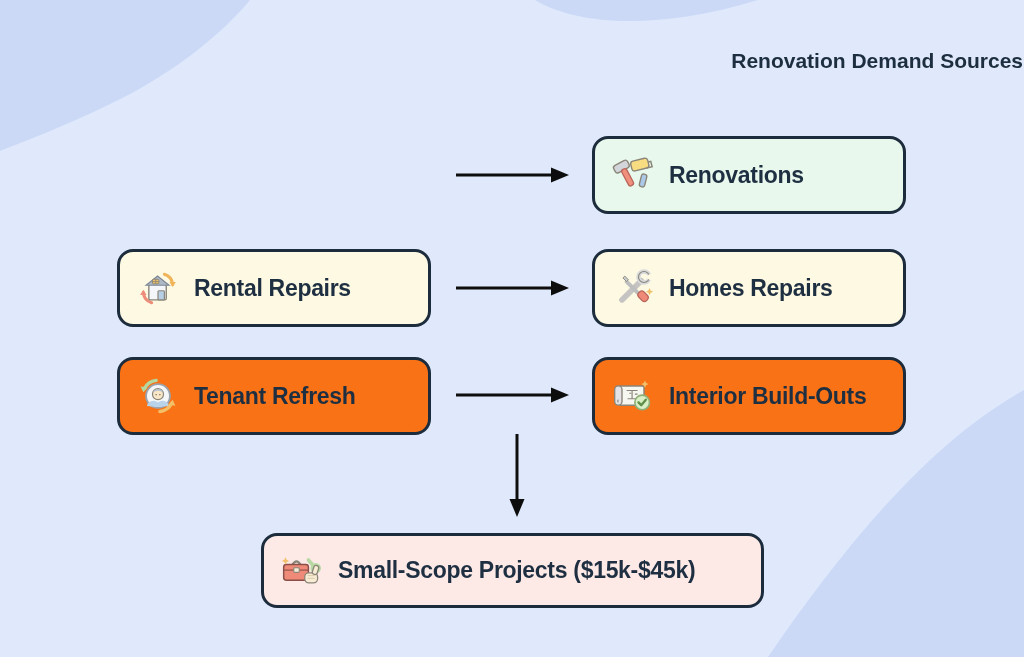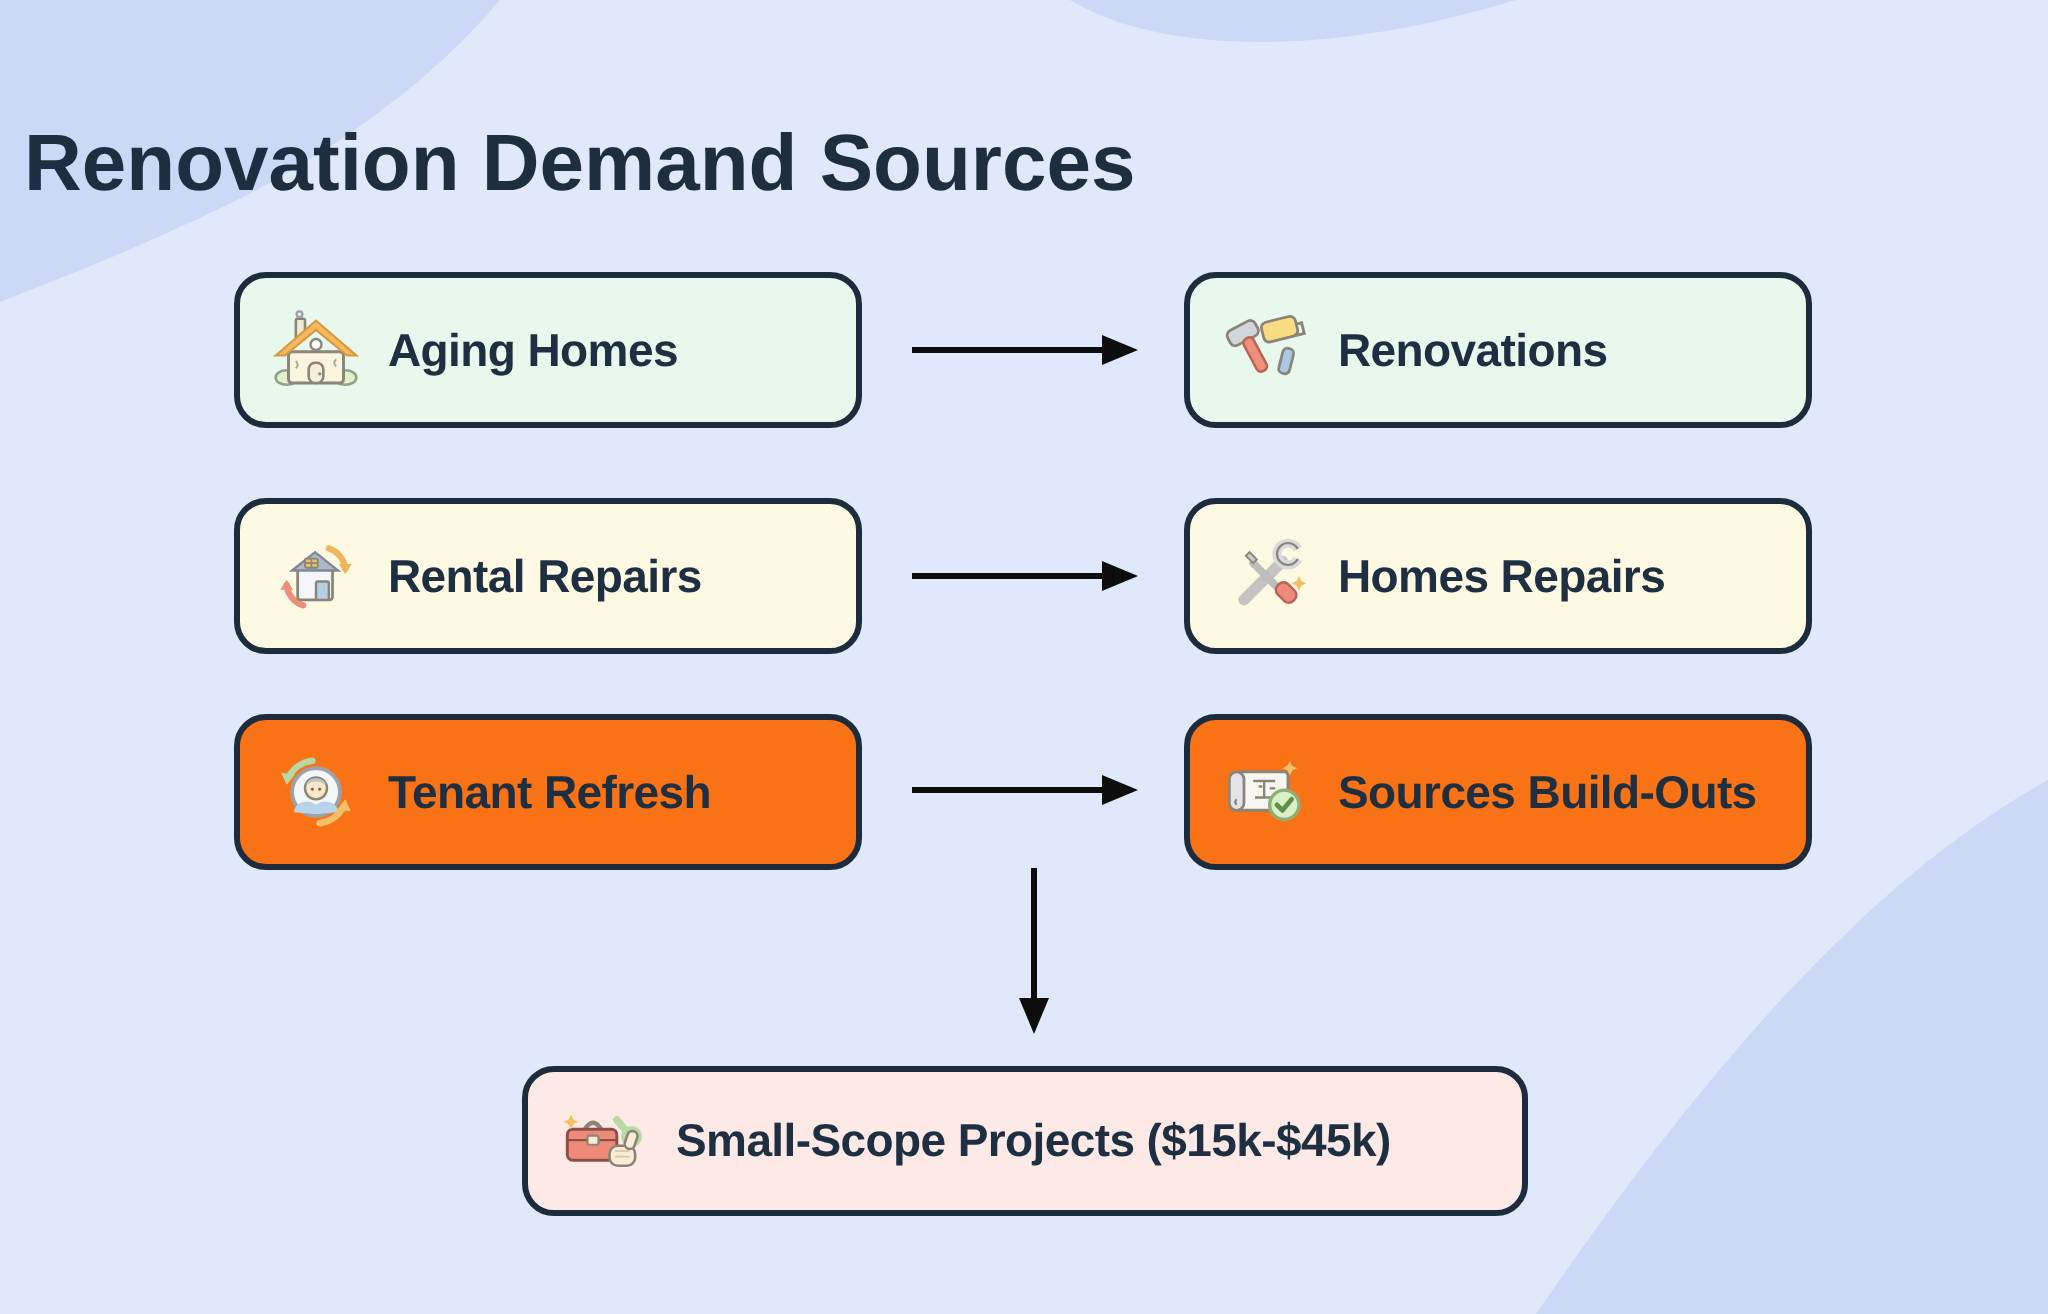--- a/index.html
+++ b/index.html
@@ -5,22 +5,22 @@
   html,body{margin:0;padding:0;}
   body{
     width:1024px;height:657px;position:relative;overflow:hidden;
     font-family:"Liberation Sans", sans-serif;
     background:#dfe9fb;
   }
   .bg-waves{position:absolute;inset:0;z-index:0;}
   .layer{position:absolute;inset:0;z-index:1;}
 
   .diagram-title{
-    position:absolute;left:0;right:0;top:48px;margin:12px;
-    text-align:left;font-size:40px;font-weight:800;
+    position:absolute;left:0;right:0;top:48px;margin:1px;
+    text-align:right;font-size:21px;font-weight:800;
     color:#1d2e40;letter-spacing:0;
   }
 
   .box{
     position:absolute;height:78px;box-sizing:border-box;
     border:3px solid #1d2c3c;border-radius:16px;
     display:flex;align-items:center;gap:14px;
     padding:0 12px 0 16px;
   }
   .box .label{
@@ -53,37 +53,20 @@
 <svg class="bg-waves" viewBox="0 0 1024 657" preserveAspectRatio="none" aria-hidden="true">
   <path d="M0,0 L250,0 C210,48 150,86 104,107 C62,127 28,140 0,151 Z" fill="#cbd9f7"></path>
   <path d="M535,0 C578,26 660,30 758,0 Z" fill="#cbd9f7"></path>
   <path d="M1024,390 C952,430 872,505 768,657 L1024,657 Z" fill="#cbd9f7"></path>
 </svg>
 
 <div class="layer">
 
   <h1 class="diagram-title">Renovation Demand Sources</h1>
 
-  <div class="box b-src1 fill-green">
-    <span class="icon">
-      <svg viewBox="0 0 48 48">
-        <ellipse cx="8" cy="39" rx="6" ry="4" fill="#e2f0cf" stroke="#93a184" stroke-width="1.4"></ellipse>
-        <ellipse cx="40" cy="39" rx="6" ry="4" fill="#e2f0cf" stroke="#93a184" stroke-width="1.4"></ellipse>
-        <rect x="13" y="7" width="5" height="11" rx="1" fill="#f3ead2" stroke="#8a8578" stroke-width="1.4"></rect>
-        <circle cx="15" cy="4.5" r="1.6" fill="none" stroke="#9aa0a8" stroke-width="1.2"></circle>
-        <rect x="9" y="25" width="30" height="17" rx="2" fill="#fbf4de" stroke="#8a8578" stroke-width="1.6"></rect>
-        <polygon points="2,27 24,8 46,27 41,27 24,13 7,27" fill="#f6b95d" stroke="#d99a3f" stroke-width="1.2"></polygon>
-        <circle cx="24" cy="21" r="3" fill="#ffffff" stroke="#8a8578" stroke-width="1.3"></circle>
-        <rect x="20" y="31" width="8" height="11" rx="3.5" fill="#f5eed8" stroke="#8a8578" stroke-width="1.4"></rect>
-        <circle cx="26" cy="37" r="0.9" fill="#8a8578"></circle>
-        <path d="M13,30 q2,2 0,4 M35,29 q-2,2 0,4" fill="none" stroke="#b4ab96" stroke-width="1.1"></path>
-      </svg>
-    </span>
-    <span class="label">Aging Homes</span>
-  </div>
 
   <div class="box b-tgt1 fill-green">
     <span class="icon">
       <svg viewBox="0 0 48 48">
         <g transform="rotate(-14 32 13)">
           <rect x="22" y="7" width="19" height="11" rx="3" fill="#f8dc82" stroke="#8a8578" stroke-width="1.5"></rect>
           <path d="M41,12 h3 v6 h-6" fill="none" stroke="#8a8578" stroke-width="1.6"></path>
         </g>
         <rect x="32" y="23" width="6" height="14" rx="2.5" fill="#abc8e8" stroke="#8a8578" stroke-width="1.5" transform="rotate(14 35 30)"></rect>
         <g transform="rotate(-28 12 15)">
@@ -154,21 +137,21 @@
       <svg viewBox="0 0 48 48">
         <rect x="8" y="13" width="28" height="21" rx="2" fill="#f7f7f2" stroke="#8a8578" stroke-width="1.6"></rect>
         <rect x="4" y="13" width="8" height="21" rx="4" fill="#e3e3e8" stroke="#8a8578" stroke-width="1.5"></rect>
         <path d="M8,31 q-1.5,-1.5 0,-3" fill="none" stroke="#8a8578" stroke-width="1.2"></path>
         <path d="M17,18 h12 M23,18 v9 M18,27 h10 M20,21 h2 M26,22 h3" stroke="#8a8578" stroke-width="1.3" fill="none"></path>
         <circle cx="34" cy="31" r="8" fill="#d9efc6" stroke="#8fae76" stroke-width="1.8"></circle>
         <path d="M30,31 l3,3 5,-6" fill="none" stroke="#5f8f4a" stroke-width="2.6" stroke-linecap="round" stroke-linejoin="round"></path>
         <path d="M37,7 l1.3,2.7 2.7,1.3 -2.7,1.3 -1.3,2.7 -1.3,-2.7 -2.7,-1.3 2.7,-1.3 z" fill="#f3c06a"></path>
       </svg>
     </span>
-    <span class="label">Sources Build-Outs</span>
+    <span class="label">Interior Build-Outs</span>
   </div>
 
   <svg class="arrow-h a1" viewBox="0 0 116 22">
     <line x1="1" y1="11" x2="97" y2="11" stroke="#0d0d0d" stroke-width="3"></line>
     <polygon points="96,3.5 114,11 96,18.5" fill="#0d0d0d"></polygon>
   </svg>
   <svg class="arrow-h a2" viewBox="0 0 116 22">
     <line x1="1" y1="11" x2="97" y2="11" stroke="#0d0d0d" stroke-width="3"></line>
     <polygon points="96,3.5 114,11 96,18.5" fill="#0d0d0d"></polygon>
   </svg>

